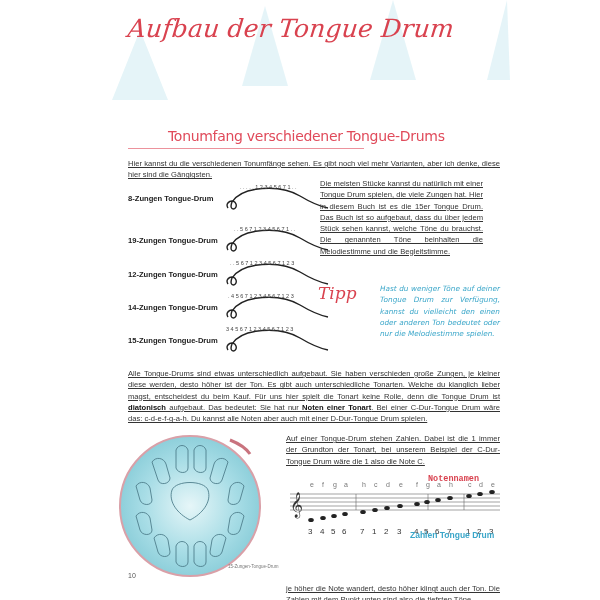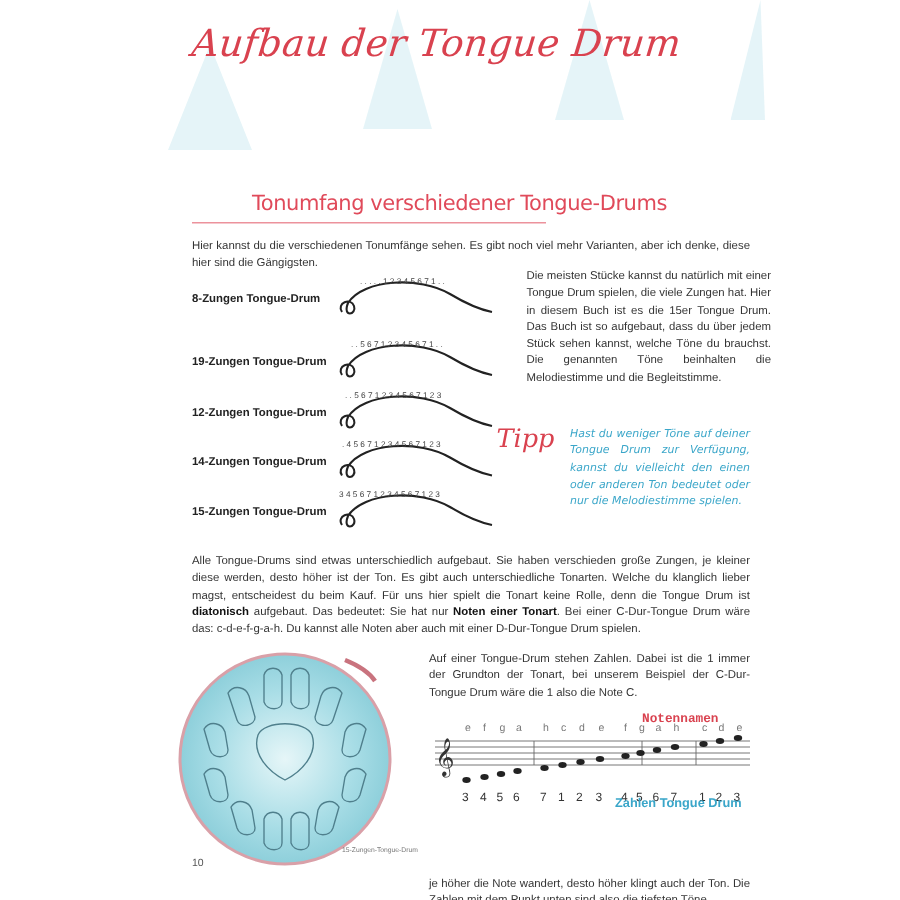--- a/index.html
+++ b/index.html
@@ -15,28 +15,28 @@
       font-size: 25px; color: #d9424f; letter-spacing: 0.2px;
       transform: skewX(-6deg);
     }
     .h2 {
       position: absolute; left: 36px; top: 128px;
       font-family: "DejaVu Sans", sans-serif; font-size: 14px; color: #e04a5a;
       letter-spacing: -0.3px;
       margin-left: 40px;
     }
     .h2-underline { position: absolute; left: 36px; top: 148px; width: 236px; height: 1px; background: #e04a5a; opacity: .6; }
-    .para { position: absolute; font-size: 7.6px; line-height: 11.3px; color: #333; text-align: justify; }
+    .para { position: absolute; font-size: 7.6px; line-height: 11.3px; color: #333; text-align: justify; text-decoration: underline; }
     .intro { left: 36px; top: 158px; width: 372px; }
     .drum-row { position: absolute; left: 36px; width: 200px; height: 30px; }
     .drum-label { position: absolute; left: 0; top: 8px; font-size: 7.6px; font-weight: bold; color: #222; text-align: center; }
     .drum-curve { position: absolute; left: 92px; top: -6px; width: 110px; height: 36px; }
-    .side-text { left: 259px; top: 178px; width: 163px; }
+    .side-text { left: 228px; top: 178px; width: 163px; }
     .tipp-label {
-      position: absolute; left: 239px; top: 283px;
+      position: absolute; left: 226px; top: 283px;
       font-family: "DejaVu Serif", serif; font-style: italic; font-size: 17px; color: #d9424f;
     }
     .tipp-text {
       position: absolute; left: 288px; top: 283px; width: 120px;
       font-family: "DejaVu Sans", sans-serif; font-size: 7.3px; line-height: 11.3px;
       color: #3aa6c9; text-align: justify; font-style: italic;
     }
     .body2 { left: 36px; top: 368px; width: 372px; }
     .body2 b { font-weight: bold; color: #111; }
     .drum-img { position: absolute; left: 20px; top: 428px; width: 156px; height: 150px; }

